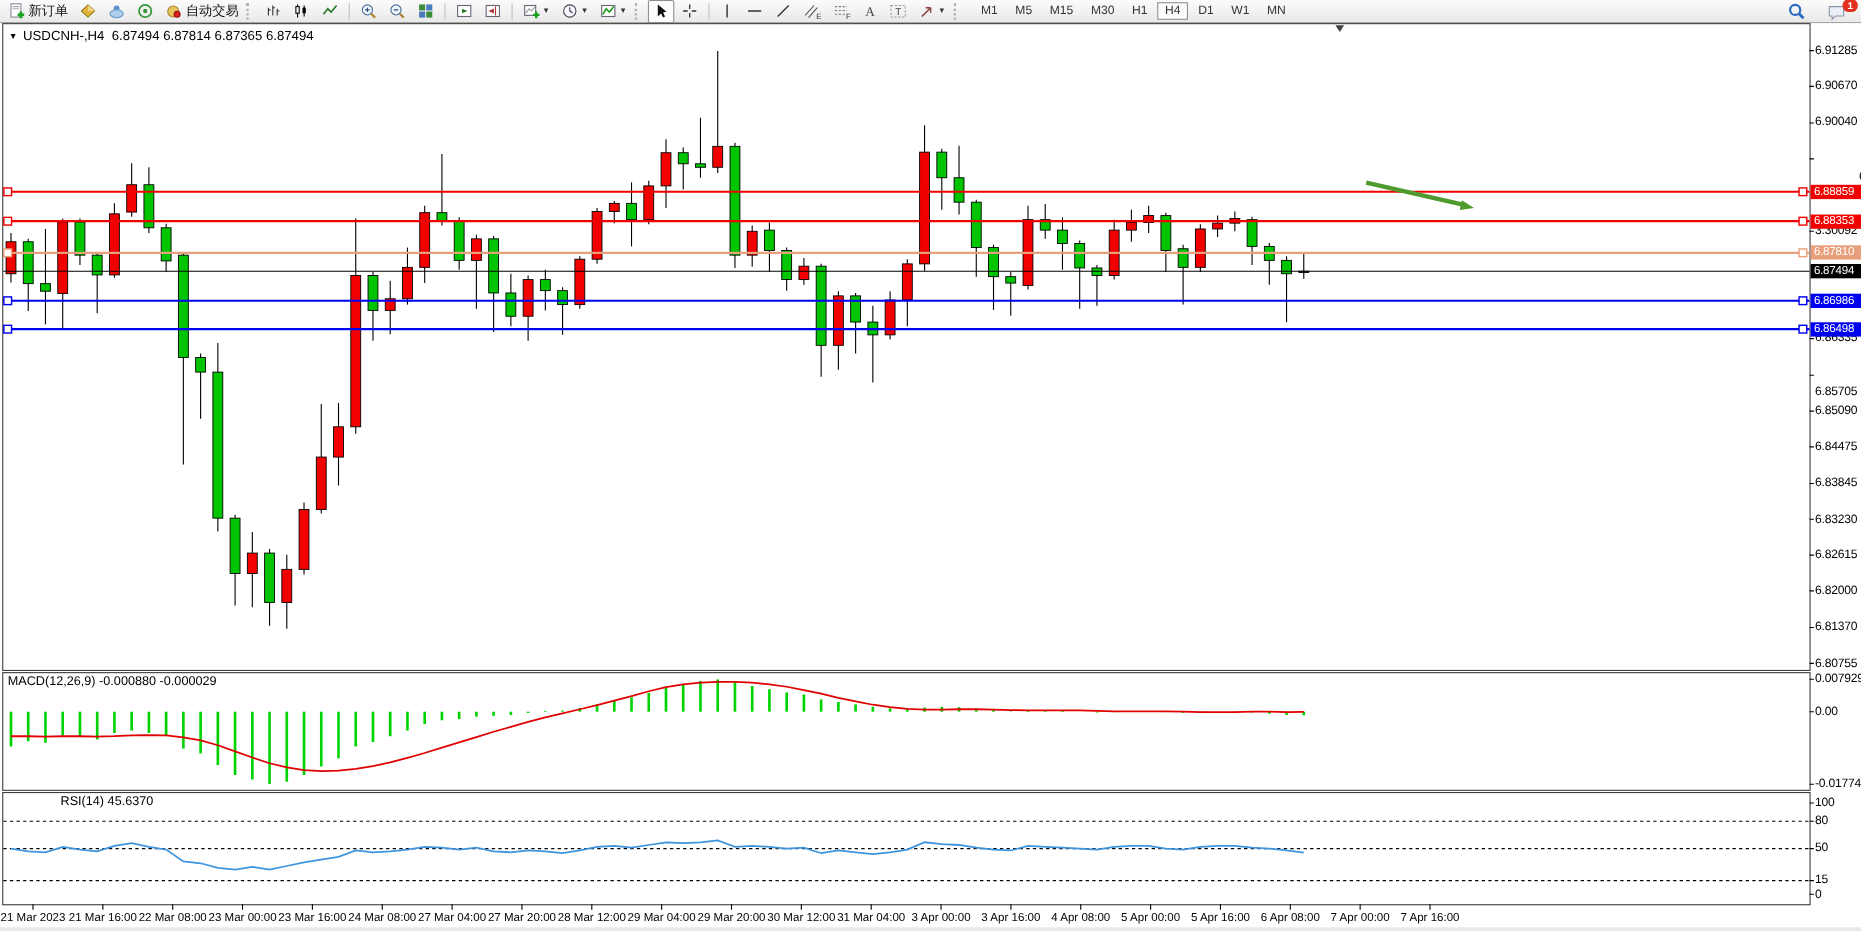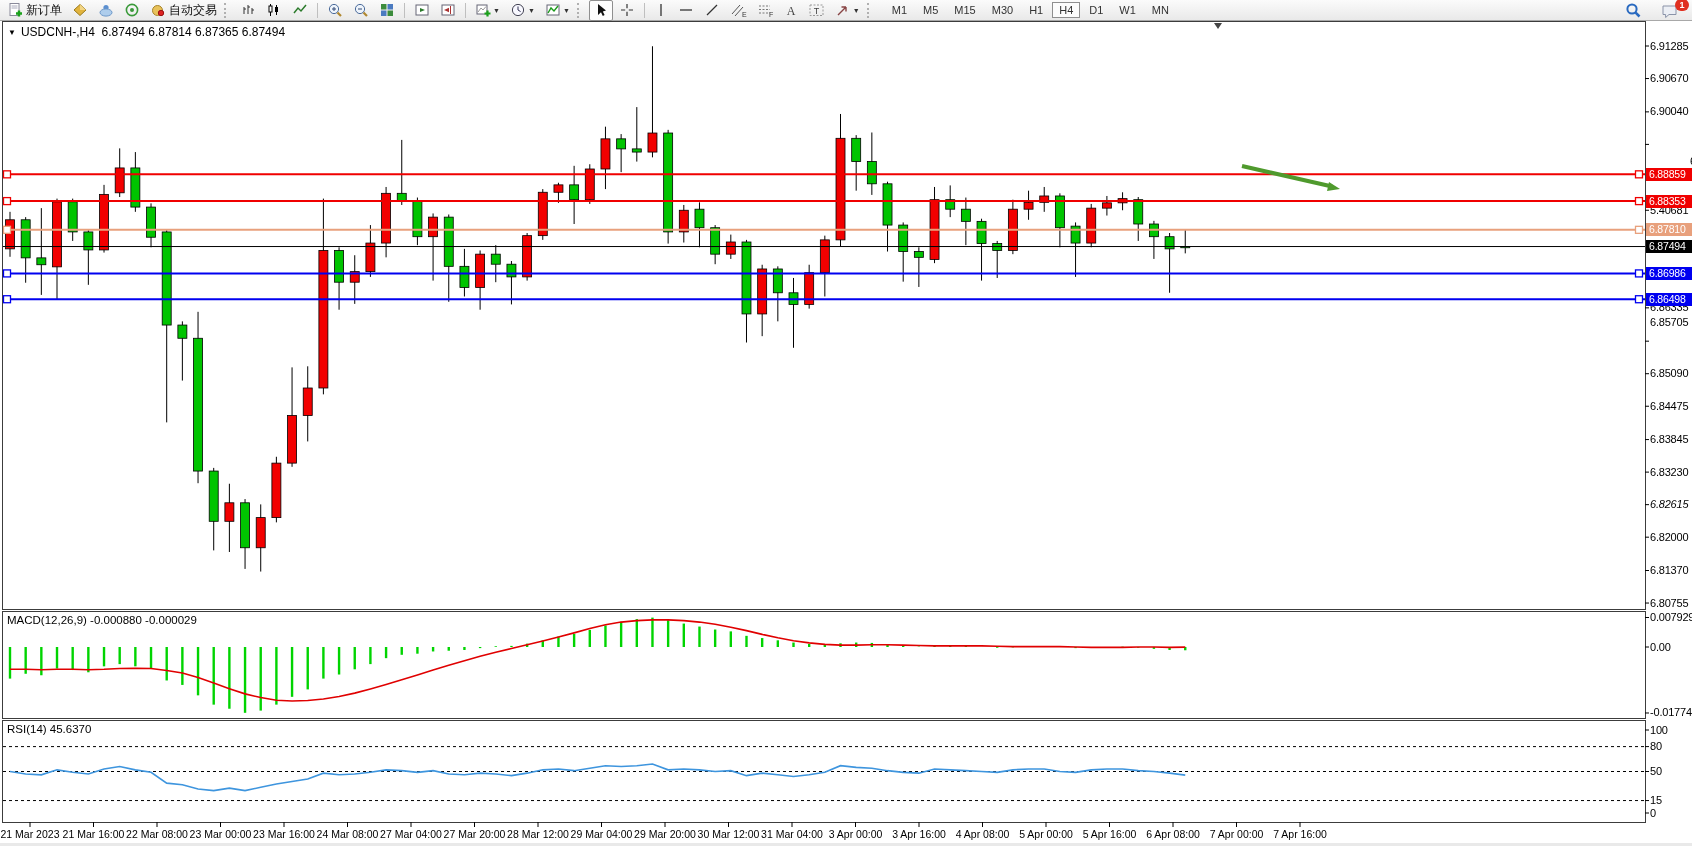--- a/index.html
+++ b/index.html
@@ -24,21 +24,21 @@
   
   .panel{position:absolute;background:#fff;border:1px solid #3c3c3c;box-sizing:border-box;}
   #main-panel{left:2px;top:21px;width:1644px;height:589px;}
   #macd-panel{left:2px;top:611px;width:1644px;height:108px;}
   #rsi-panel{left:2px;top:720px;width:1644px;height:103px;}
   #overlay{position:absolute;left:0;top:0;width:1692px;height:846px;pointer-events:none;}
   #symbol-title{position:absolute;left:8px;top:25px;font-size:12px;color:#000;z-index:5;}
   #symbol-title .tri{font-size:8px;margin-right:5px;vertical-align:1px;}
   .ind-label{position:absolute;left:7px;font-size:11.5px;color:#000;z-index:5;}
   #macd-label{top:614px;}
-  #rsi-label{top:723px;}
+  #rsi-label{top:723px;margin-left:48px;}
   
   #axis-col{position:absolute;left:1650px;top:0;width:42px;height:846px;}
   .ax-label{position:absolute;left:0;font-size:11px;color:#000;white-space:nowrap;letter-spacing:-0.2px;}
   .price-badge{position:absolute;left:-4px;width:46px;height:13px;color:#fff;font-size:10.5px;line-height:13px;
     padding-left:3px;letter-spacing:-0.2px;z-index:6;}
   
   #time-axis{position:absolute;left:0;top:827px;width:1429px;height:16px;}
   .time-label{position:absolute;top:1px;transform:translateX(-50%);font-size:10.5px;color:#000;white-space:nowrap;}
   #bottom-strip{position:absolute;left:0;top:843px;width:1692px;height:3px;background:#e9e9e9;}
   .icon{display:inline-block;}
@@ -565,28 +565,28 @@
       <line x1="1173" y1="822" x2="1173" y2="827" stroke="#000"></line>
       <line x1="1236.5" y1="822" x2="1236.5" y2="827" stroke="#000"></line>
       <line x1="1300" y1="822" x2="1300" y2="827" stroke="#000"></line>
     </svg>
 
   <div id="axis-col">
       <div class="ax-label" style="top: 39.5px;">6.91285</div>
       <div class="ax-label" style="top: 72.0335px;">6.90670</div>
       <div class="ax-label" style="top: 105.36px;">6.90040</div>
       <div class="ax-label" style="top: 155px; padding-left: 40px;">6.89425</div>
-      <div class="ax-label" style="top: 203.754px;">5.40681</div>
+      <div class="ax-label" style="top: 203.754px;">3.30092</div>
       <div class="ax-label" style="top: 301.355px;">6.86335</div>
-      <div class="ax-label" style="top: 316px;">6.85705</div>
+      <div class="ax-label" style="top: 350px;">6.85705</div>
       <div class="ax-label" style="top: 367.215px;">6.85090</div>
       <div class="ax-label" style="top: 399.749px;">6.84475</div>
       <div class="ax-label" style="top: 433.076px;">6.83845</div>
       <div class="ax-label" style="top: 465.609px;">6.83230</div>
-      <div class="ax-label" style="top: 498.143px; font-style: italic;">6.82615</div>
+      <div class="ax-label" style="top: 498.143px;">6.82615</div>
       <div class="ax-label" style="top: 530.676px;">6.82000</div>
       <div class="ax-label" style="top: 564.003px;">6.81370</div>
       <div class="ax-label" style="top: 596.537px;">6.80755</div>
       <div class="ax-label" style="top: 611.012px;">0.007929</div>
       <div class="ax-label" style="top: 640.5px;">0.00</div>
       <div class="ax-label" style="top: 706.486px;">-0.017743</div>
       <div class="ax-label" style="top: 723.5px;">100</div>
       <div class="ax-label" style="top: 740.1px;">80</div>
       <div class="ax-label" style="top: 765px;">50</div>
       <div class="ax-label" style="top: 794.05px;">15</div>

